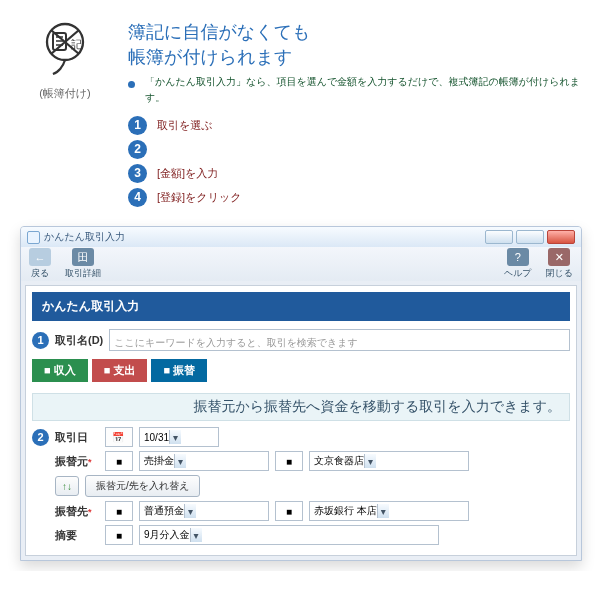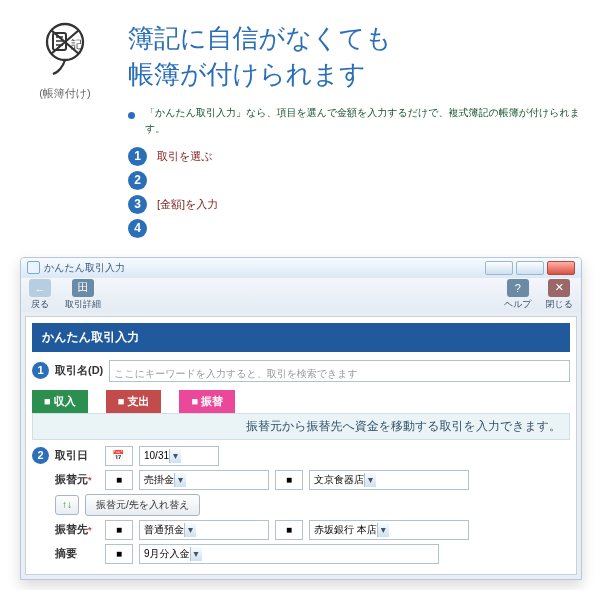--- a/index.html
+++ b/index.html
@@ -2,21 +2,21 @@
 <html><head>
 <meta charset="utf-8">
 <style>
   body { margin: 0; font-family: "Hiragino Sans", "Meiryo", sans-serif; background: #fff; width: 600px; }
   .page { padding: 20px 20px 10px 20px; }
   .hero { display: flex; gap: 18px; align-items: flex-start; }
   .hero-icon-wrap { text-align: center; width: 90px; flex: 0 0 auto; }
   .hero-icon { width: 56px; height: 56px; margin: 0 auto 6px auto; }
   .hero-label { font-size: 17px; color: #333; }
   .hero-sublabel { font-size: 11px; color: #666; }
-  .hero-title { font-size: 26px; color: #2b6fb8; font-weight: 400; line-height: 1.4; margin: 0 0 12px 0; }
+  .hero-title { font-size: 18px; color: #2b6fb8; font-weight: 400; line-height: 1.4; margin: 0 0 4px 0; }
   .desc-row { display: flex; align-items: flex-start; gap: 10px; margin: 4px 0 10px 0; }
   .bullet-dot { width: 7px; height: 7px; border-radius: 50%; background: #2b6fb8; margin-top: 7px; flex: 0 0 auto; }
   .desc-text { font-size: 10px; color: #14532d; line-height: 1.6; }
   .blue-chip { display: inline-block; border: 1px solid #2b6fb8; color: #2b6fb8; font-size: 14px; padding: 5px 16px; margin: 6px 0 14px 0; }
   .steps { margin: 0; padding: 0; }
   .step { display: flex; align-items: center; gap: 10px; margin: 5px 0; }
   .step-num { width: 19px; height: 19px; border-radius: 50%; background: #2b6fb8; color: #fff; font-size: 12px; line-height: 19px; text-align: center; font-weight: 700; flex: 0 0 auto; }
   .step-text { font-size: 11px; color: #7f1d1d; }
 
   .app-window { margin-top: 14px; border: 1px solid #b8c7db; border-radius: 4px 4px 0 0; overflow: hidden; width: 560px; font-size: 10px; background:#e9eef5; box-shadow: 0 6px 14px rgba(0,0,0,.15);}
@@ -33,26 +33,26 @@
 
   .app-body { background:#fff; margin:4px; border:1px solid #c7d0db; padding:6px; }
   .blue-band { background:#205a9c; color:#fff; font-weight:700; padding:6px 10px; font-size:12px;}
   .marker-row { display:flex; align-items:center; gap:6px; margin:8px 0;}
   .marker { width:17px;height:17px;border-radius:50%;background:#2b6fb8;color:#fff;font-size:11px;line-height:17px;text-align:center;font-weight:700;}
   .field-label { font-size:11px; font-weight:700; color:#333;}
   .field-label em { color:#d33; font-style:normal; font-size:9px;}
   .txtbox { border:1px solid #b4c1cf; height:20px; background:#fff; padding:0 4px; display:flex; align-items:center; color:#999; font-size:10px;}
   .wide { flex:1;align-items:flex-end; }
 
-  .tabs { display:flex; gap:18px; margin-top:4px;}
+  .tabs { display:flex; gap:4px; margin-top:4px;}
   .tab { padding:4px 12px; font-size:11px; color:#fff; font-weight:700;}
   .tab.in { background:#2b8f4f;}
   .tab.out { background:#c24c4c;}
-  .tab.xfer { background:#ec4899;text-align:right;}
-  .hint-bar { background:#eaf4f7; border:1px solid #cfe0e6; padding:4px 8px; text-align:right; color:#355269; font-size:12px;}
+  .tab.xfer { background:#0369a1;text-align:right;}
+  .hint-bar { background:#eaf4f7; border:1px solid #cfe0e6; padding:4px 8px; text-align:right; color:#355269; font-size:14px;margin-top:11px;}
 
   .form-grid { margin-top:6px; }
   .frow { display:flex; align-items:center; gap:6px; margin:4px 0;}
   .control { border:1px solid #b4c1cf; height:18px; background:#fff; font-size:10px; padding:0 4px; display:flex; align-items:center; }
   .control .arrow { width:11px;height:14px;background:linear-gradient(#f7fbff,#cfe0ef); border-left:1px solid #b4c1cf; display:flex;align-items:center;justify-content:center; color:#456;}
   .btnlook { background:linear-gradient(#fdfdfd,#e8edf2); border:1px solid #a7b5c4; border-radius:3px; padding:3px 10px; font-size:10px; color:#333;}
   .upbtn { width:22px;height:18px; border:1px solid #a7b5c4; border-radius:3px; background:linear-gradient(#fdfdfd,#e8edf2); color:#3a8c3a; display:flex;align-items:center;justify-content:center; font-weight:700;}
 </style>
 </head>
 <body>
@@ -91,20 +91,21 @@
           </div>
         <div class="step">
             <div class="step-num">2</div>
           </div>
         <div class="step">
             <div class="step-num">3</div>
             <div class="step-text">[金額]を入力</div>
           </div>
         <div class="step">
             <div class="step-num">4</div>
+            <div class="step-text">[登録]をクリック</div>
           </div>
       </div>
     </div>
   </div>
 
   <div class="app-window">
     <div class="title-bar">
       <div class="tleft">
         <div class="square"></div>
         <div class="ttext">かんたん取引入力</div>

